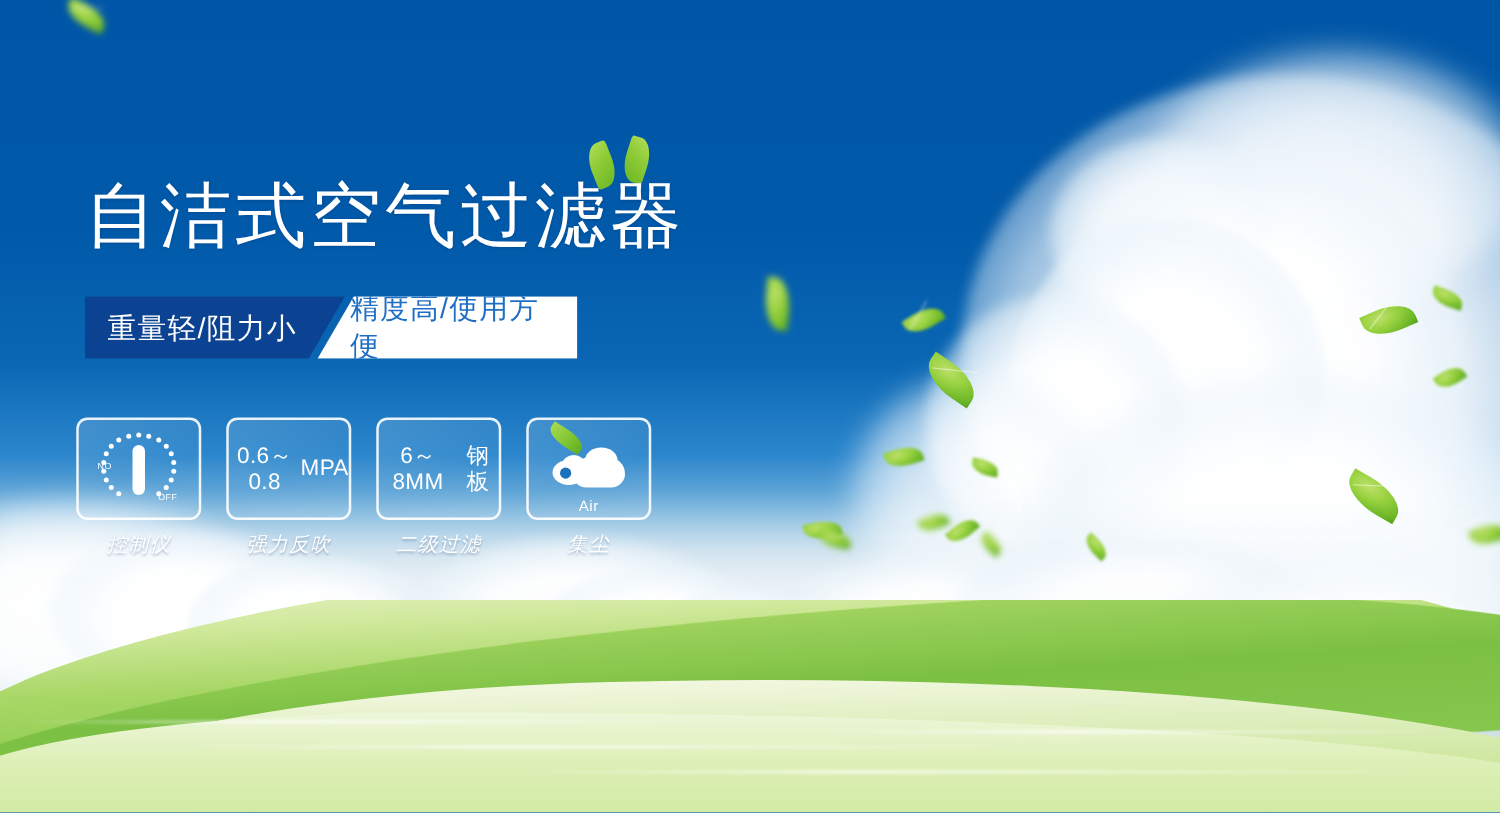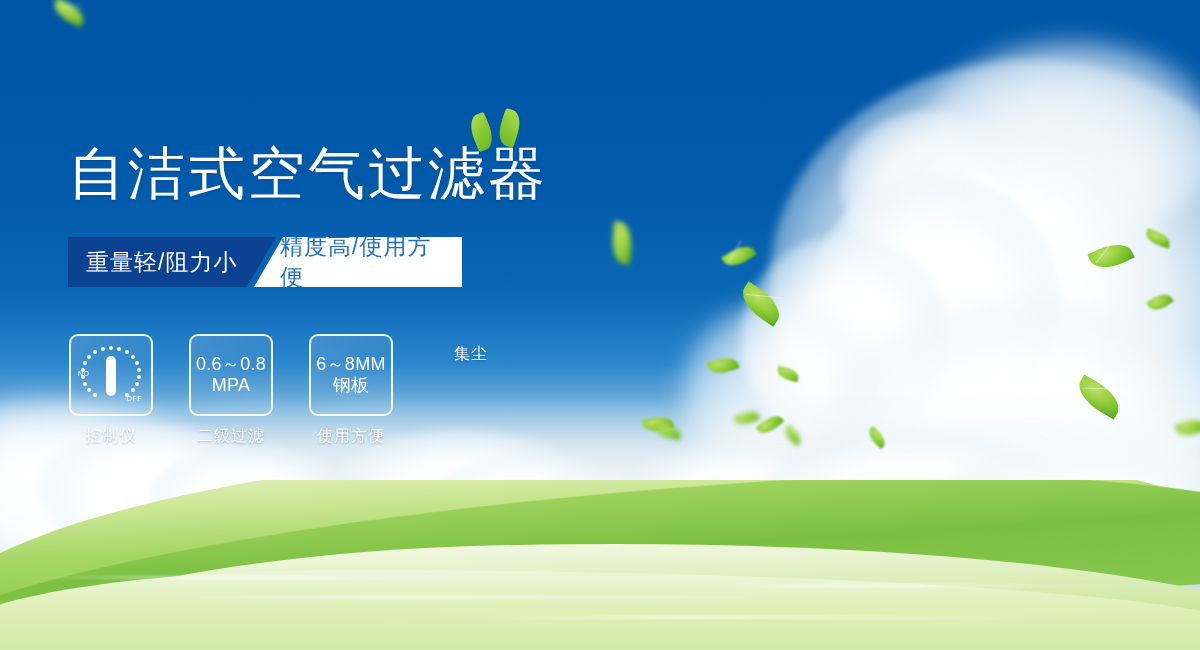--- a/index.html
+++ b/index.html
@@ -156,32 +156,32 @@
     flex:1;
   }
 
   
   #features {
     position:absolute; left:68px; top:334px;
     display:flex; gap:34px;
   }
   .feat { width:86px; display:flex; flex-direction:column; align-items:center; }
   .feat-box {
-    width:84px; height:82px;
+    width:100px; height:82px;
     border:2px solid rgba(255,255,255,.9);
     border-radius:9px;
     background:linear-gradient(160deg,rgba(255,255,255,.16) 0%,rgba(255,255,255,.04) 55%,rgba(255,255,255,.10) 100%);
-    display:flex; flex-direction:column;
+    display:flex; flex-direction:row;
     align-items:center; justify-content:center;
     color:#fff; position:relative; overflow:hidden;
   }
   .feat-text { font-size:18px; line-height:1.18; text-align:center; letter-spacing:.3px; }
   .feat-label {
     margin-top:10px; font-size:16px; color:#ffffff; letter-spacing:1px;
-    text-shadow:0 1px 2px rgba(0,40,90,.3); white-space:nowrap;
+    text-shadow:0 1px 2px rgba(0,40,90,.3); white-space:nowrap;font-style:italic;
   }
 
   
   .dial { position:relative; width:66px; height:62px; }
   .dial .dot { position:absolute; width:4px; height:4px; border-radius:50%; background:#fff; }
   .dial .needle {
     position:absolute; left:50%; top:12px; margin-left:-5px;
     width:10px; height:40px; border-radius:6px; background:#fff;
   }
   .dial .t-no  { position:absolute; left:0px;  top:26px; font-size:7px; letter-spacing:.5px; }
@@ -338,30 +338,41 @@
         </div>
       </div>
       <div class="feat-label">控制仪</div>
     </div>
 
     <div class="feat">
       <div class="feat-box">
         <div class="feat-text">0.6～0.8</div>
         <div class="feat-text">MPA</div>
       </div>
-      <div class="feat-label">二级过滤</div>
+      <div class="feat-label">强力反吹</div>
     </div>
 
 
     <div class="feat">
       <div class="feat-box">
         <div class="feat-text">6～8MM</div>
         <div class="feat-text">钢板</div>
       </div>
-      <div class="feat-label">使用方便</div>
+      <div class="feat-label">二级过滤</div>
     </div>
 
     <div class="feat">
+      <div class="feat-box">
+        <div class="airicon">
+          <span class="gleaf"></span>
+          <span class="c2"></span>
+            <span class="c2b"></span>
+          <span class="c1"></span>
+            <span class="c1b"></span>
+          <span class="notch"></span>
+          <span class="airtext">Air</span>
+        </div>
+      </div>
       <div class="feat-label">集尘</div>
     </div>
 
   </div>
 </div>
 
 </body></html>

